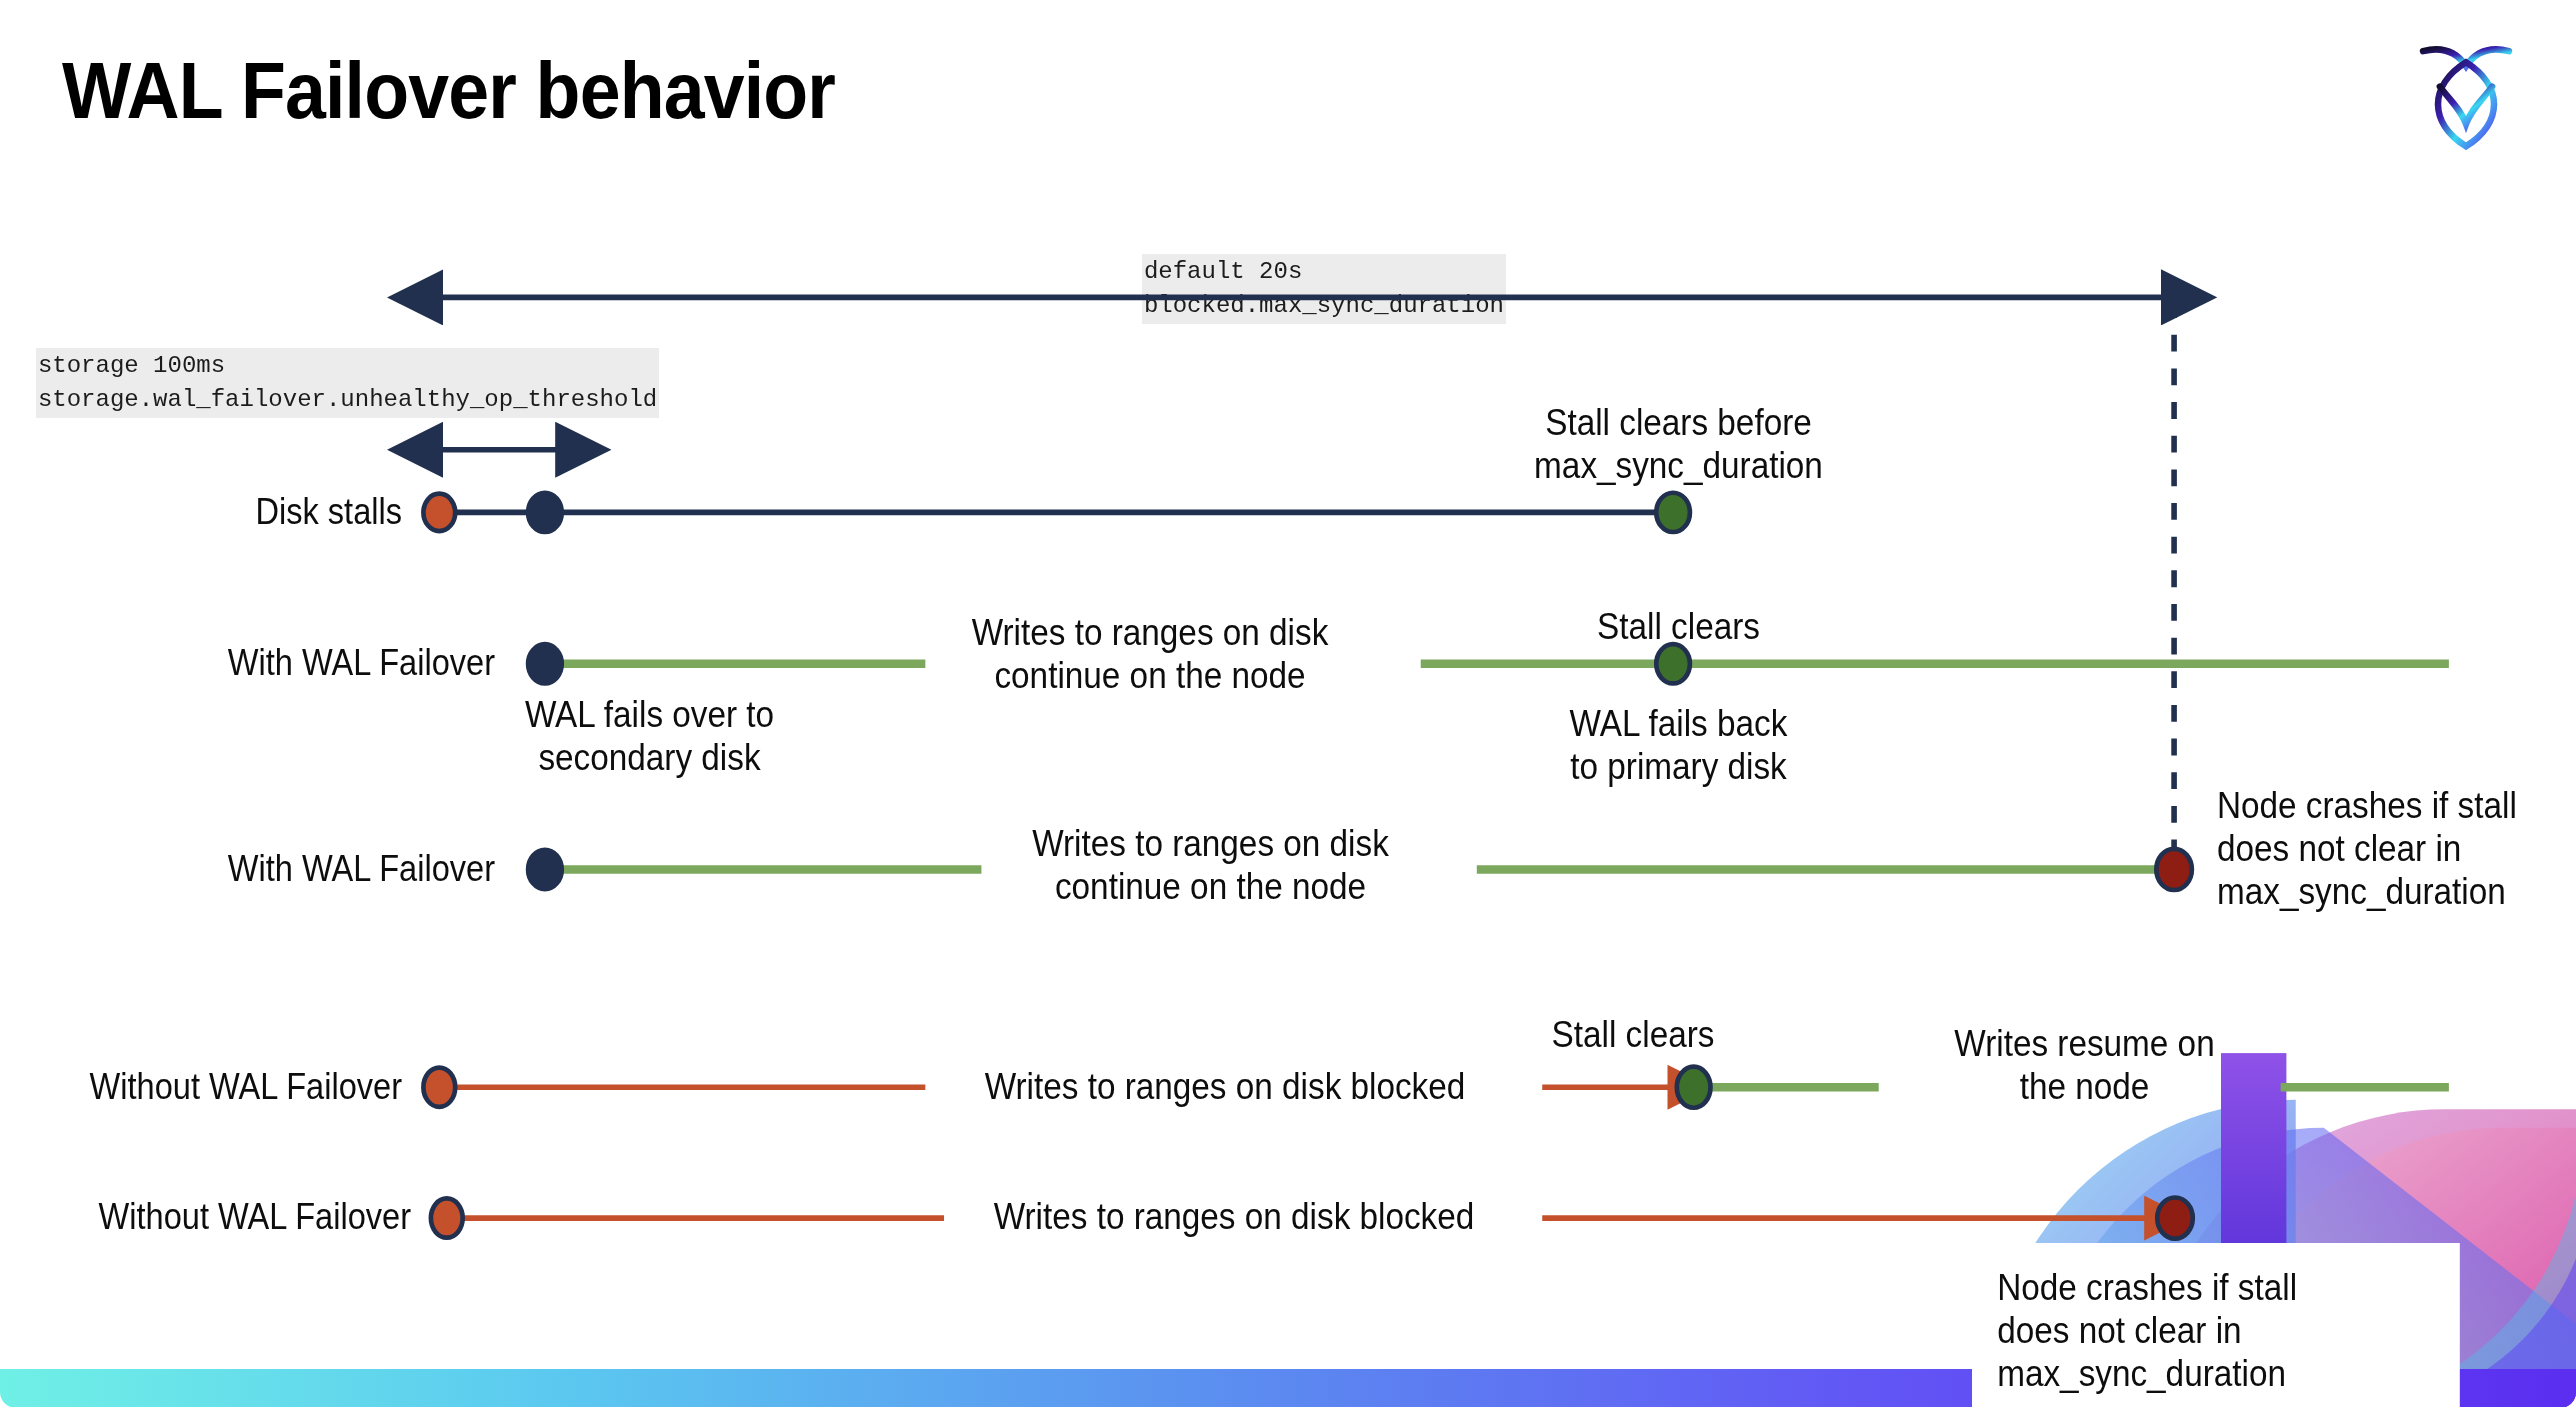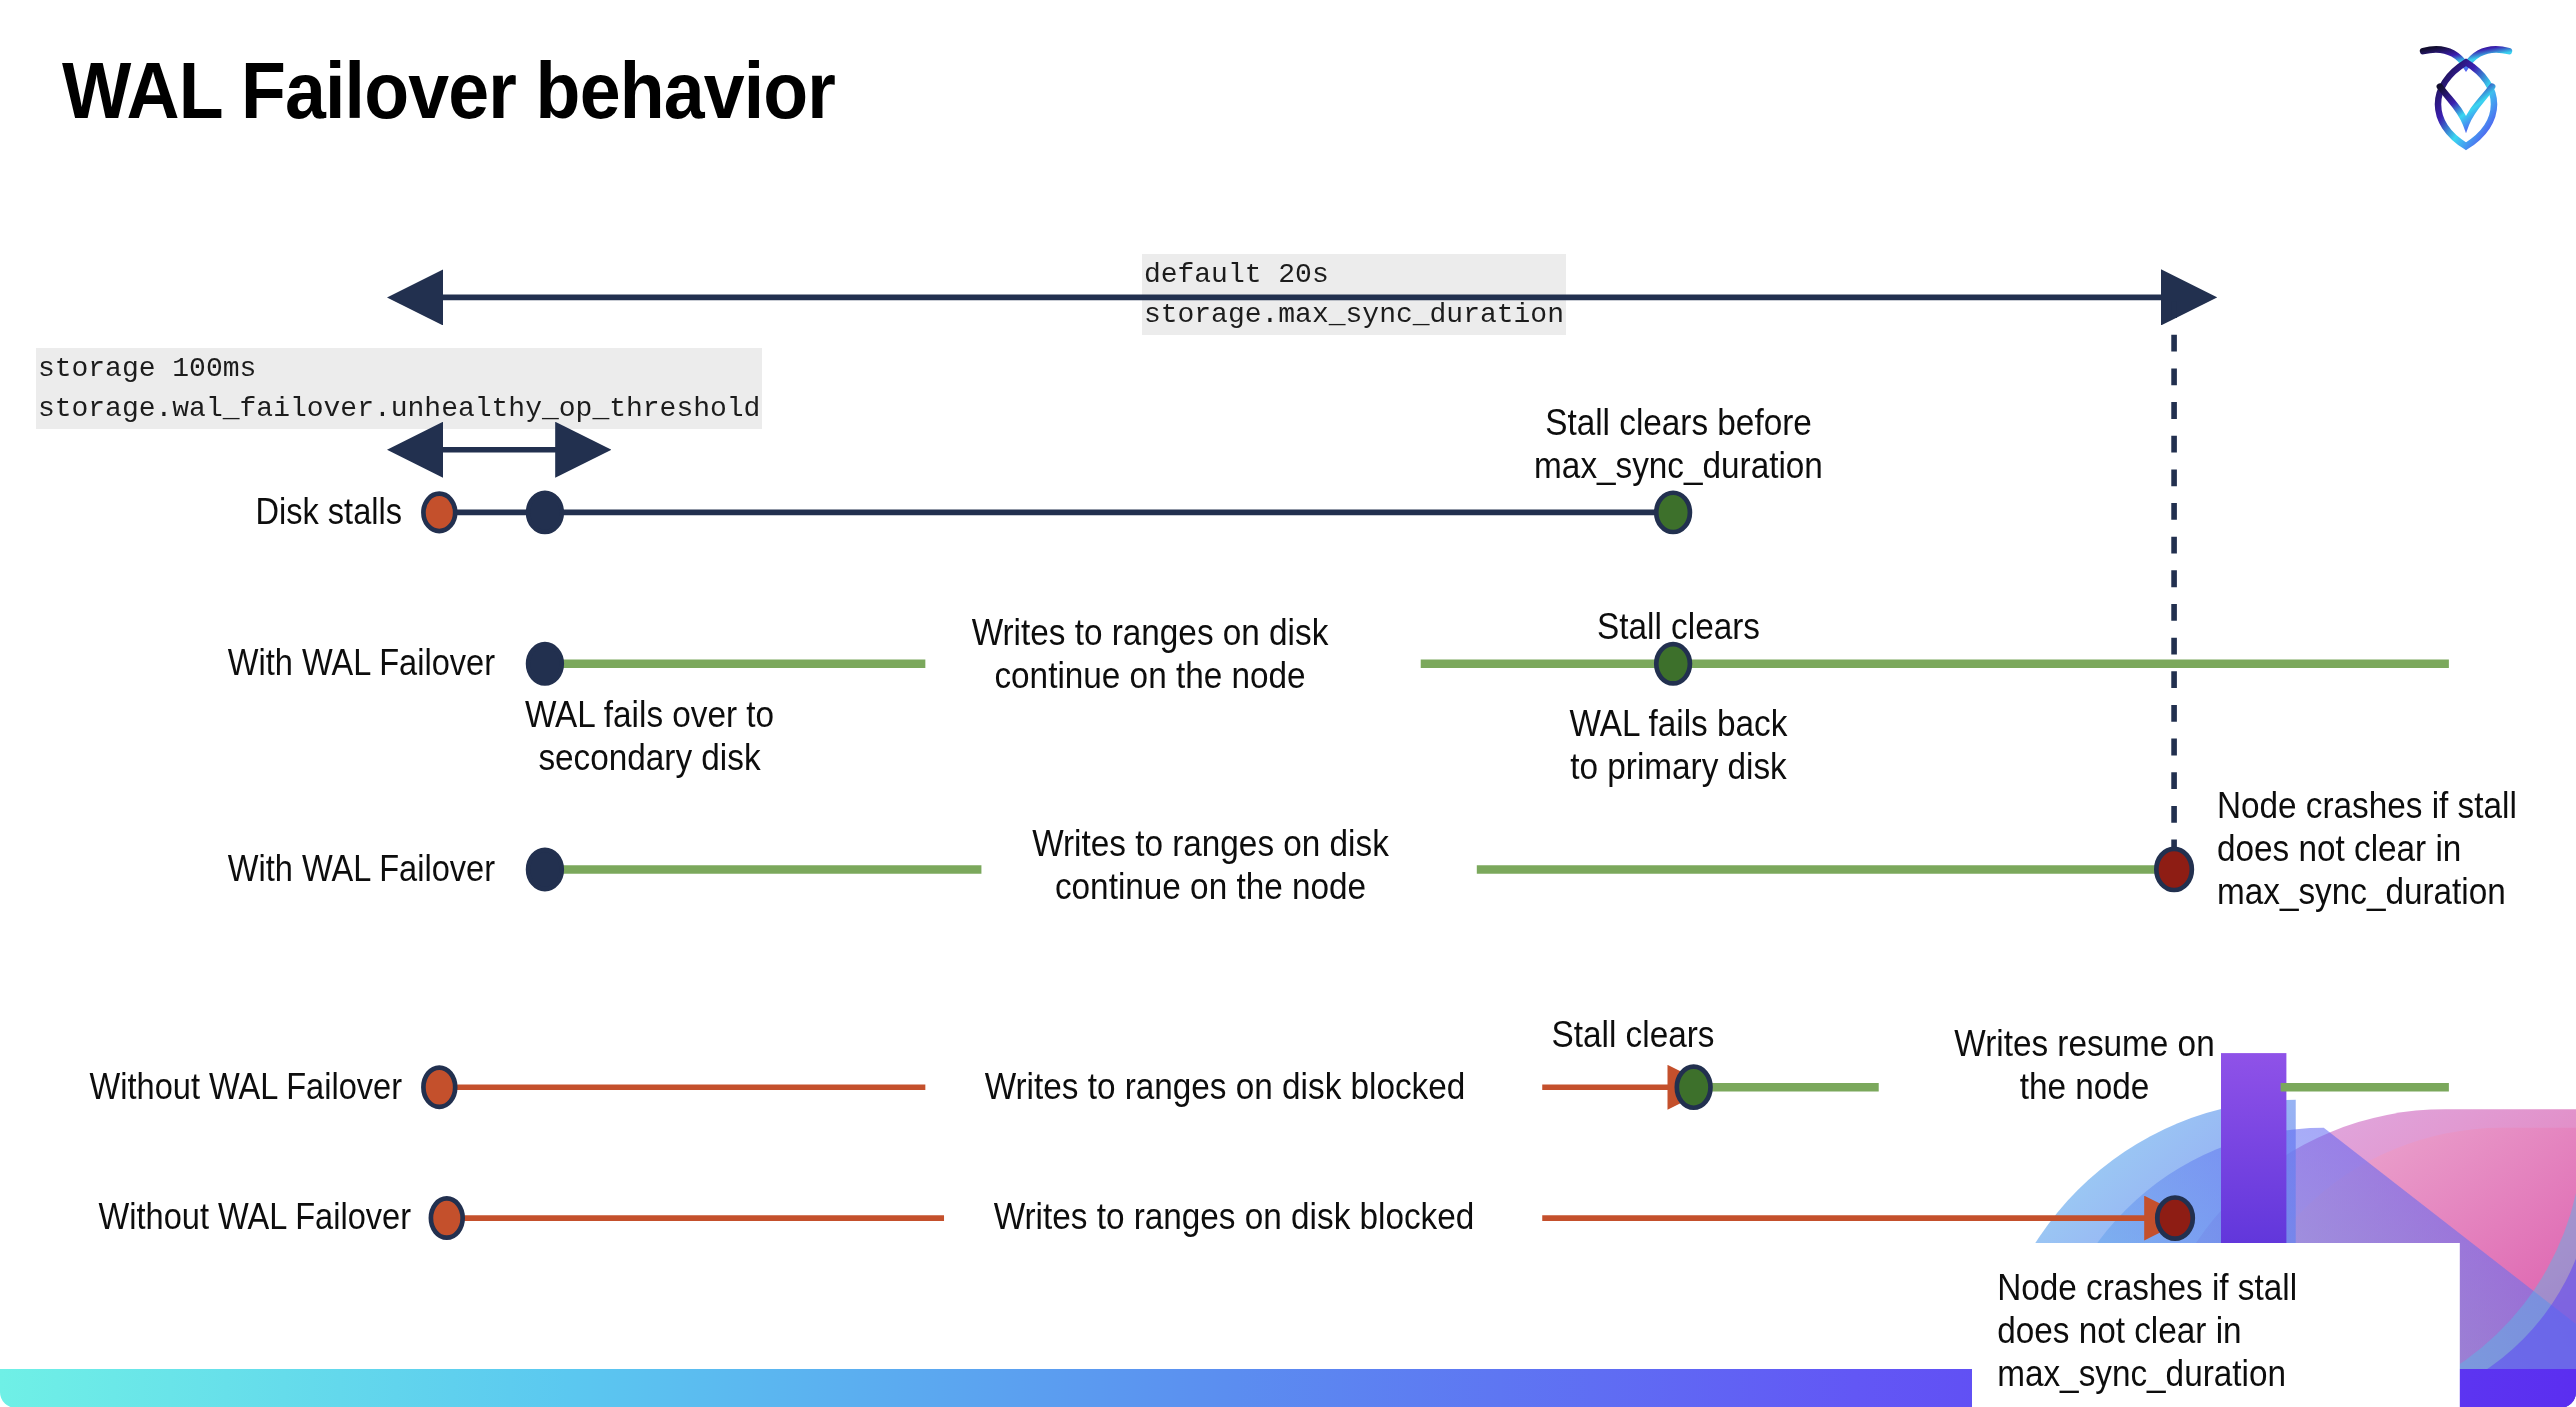--- a/index.html
+++ b/index.html
@@ -30,21 +30,21 @@
     font-family:"Liberation Sans", sans-serif;
     font-weight:bold; font-size:79px; letter-spacing:-0.9px;
     color:#000; white-space:nowrap;
     transform:scaleX(0.93); transform-origin:left top;
   }
 
   
   .code {
     position:absolute;
     font-family:"Liberation Mono", monospace;
-    font-size:28px; color:#1c1c1c;
+    font-size:24px; color:#1c1c1c;
     background:#ececec; white-space:nowrap;
     line-height:1.42; padding:0.9px 1.9px;
   }
   .code .ln { display:block; }
 
   
   #diagram { position:absolute; left:0; top:0; width:2576px; height:1408px; }
 
   
   .lbl {
@@ -117,21 +117,21 @@
     <path d="M14 18 C38 12 52 22 60 34 C68 22 82 12 106 18" fill="none" stroke="url(#lg)" stroke-width="7" stroke-linecap="round"></path>
     <path d="M60 30 C20 55 20 95 60 120 C100 95 100 55 60 30 Z" fill="none" stroke="url(#lg)" stroke-width="7"></path>
     <path d="M32 56 C44 72 54 80 60 96 C66 80 76 72 88 56" fill="none" stroke="url(#lg)" stroke-width="7" stroke-linecap="round"></path>
     <path d="M60 92 L60 120" fill="none" stroke="url(#lg)" stroke-width="7" stroke-linecap="round"></path>
   </svg>
 
   <div class="title">WAL Failover behavior</div>
 
   <div class="code" style="left:1142px; top:254px;">
     <span class="ln">default 20s</span>
-    <span class="ln">storage.max_sync_duration</span>
+    <span class="ln">blocked.max_sync_duration</span>
   </div>
 
   <div class="code" style="left:36px; top:348px;">
     <span class="ln">storage 100ms</span>
     <span class="ln">storage.wal_failover.unhealthy_op_threshold</span>
   </div>
 
   <svg id="diagram" viewBox="0 0 2756 1506">
     <defs>
       <marker id="ahNavyL" markerWidth="10" markerHeight="10" refX="9" refY="5" orient="auto" markerUnits="strokeWidth">

